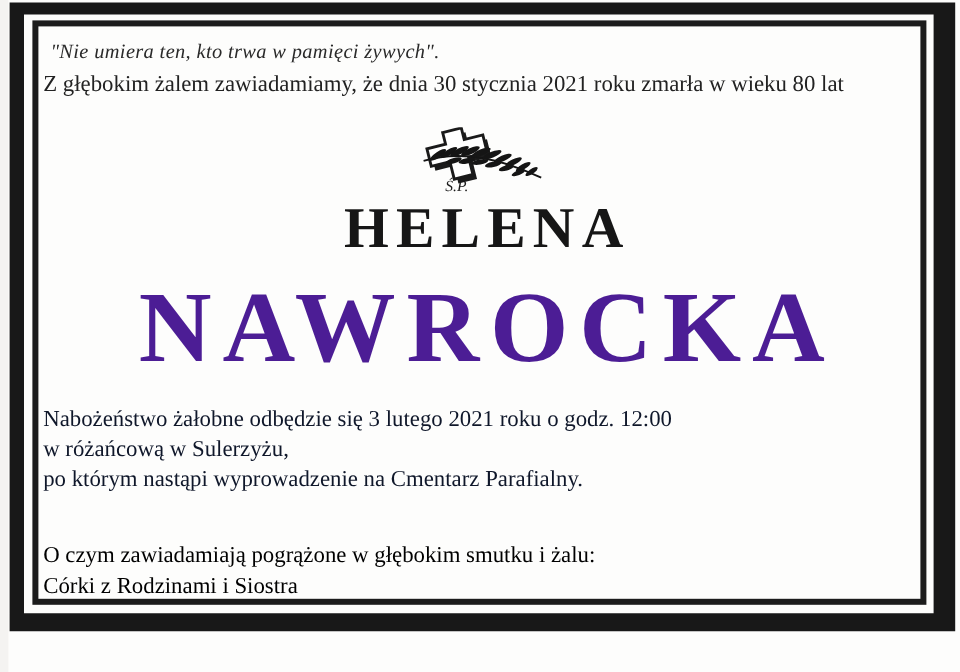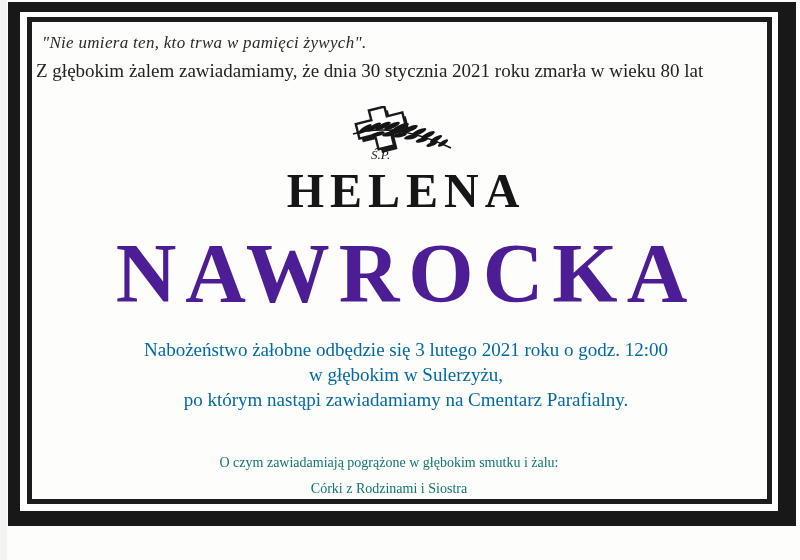--- a/index.html
+++ b/index.html
@@ -46,27 +46,27 @@
     color: #161616;
   }
   .name-last {
     position: absolute; left: 36px; top: 230px; width: 740px;
     text-align: center; font-weight: bold;
     font-size: 84px; line-height: 88px; letter-spacing: 9px;
     color: #4c1d95;
   }
   .service-details {
     position: absolute; left: 36px; top: 337px; width: 740px;
-    text-align: center; font-size: 19px; line-height: 25px;
-    color: #0369a1;
+    text-align: left; font-size: 19px; line-height: 25px;
+    color: #0f172a;
   }
   .closing-notice {
     position: absolute; left: 36px; top: 450px; width: 706px;
-    text-align: center; font-size: 14px; line-height: 26px;
-    color: #0f766e;
+    text-align: left; font-size: 19px; line-height: 26px;
+    color: #000000;
   }
   .funeral-home-info {
     position: absolute; left: 27px; top: 523px;
     font-weight: bold; font-size: 15.5px; line-height: 18px;
     color: #161616;
   }
   
   .scan-edge {
     position: absolute; left: 0; top: 0; width: 7px; height: 560px;
     background: #f4f3f1;
@@ -120,22 +120,22 @@
 
     <text x="34" y="53" font-family="Liberation Serif, serif" font-style="italic" font-size="13" fill="#1a1a1a">Ś.P.</text>
   </svg>
 </div>
 
 <div class="name-first">HELENA</div>
 <div class="name-last">NAWROCKA</div>
 
 <div class="service-details">
   <div>Nabożeństwo żałobne odbędzie się 3 lutego 2021 roku o godz. 12:00</div>
-  <div>w głębokim w Sulerzyżu,</div>
-  <div>po którym nastąpi zawiadamiamy na Cmentarz Parafialny.</div>
+  <div>w różańcową w Sulerzyżu,</div>
+  <div>po którym nastąpi wyprowadzenie na Cmentarz Parafialny.</div>
 </div>
 
 <div class="closing-notice">
   <div>O czym zawiadamiają pogrążone w głębokim smutku i żalu:</div>
   <div>Córki z Rodzinami i Siostra</div>
 </div>
 
 <div class="funeral-home-info">
 </div>
 

